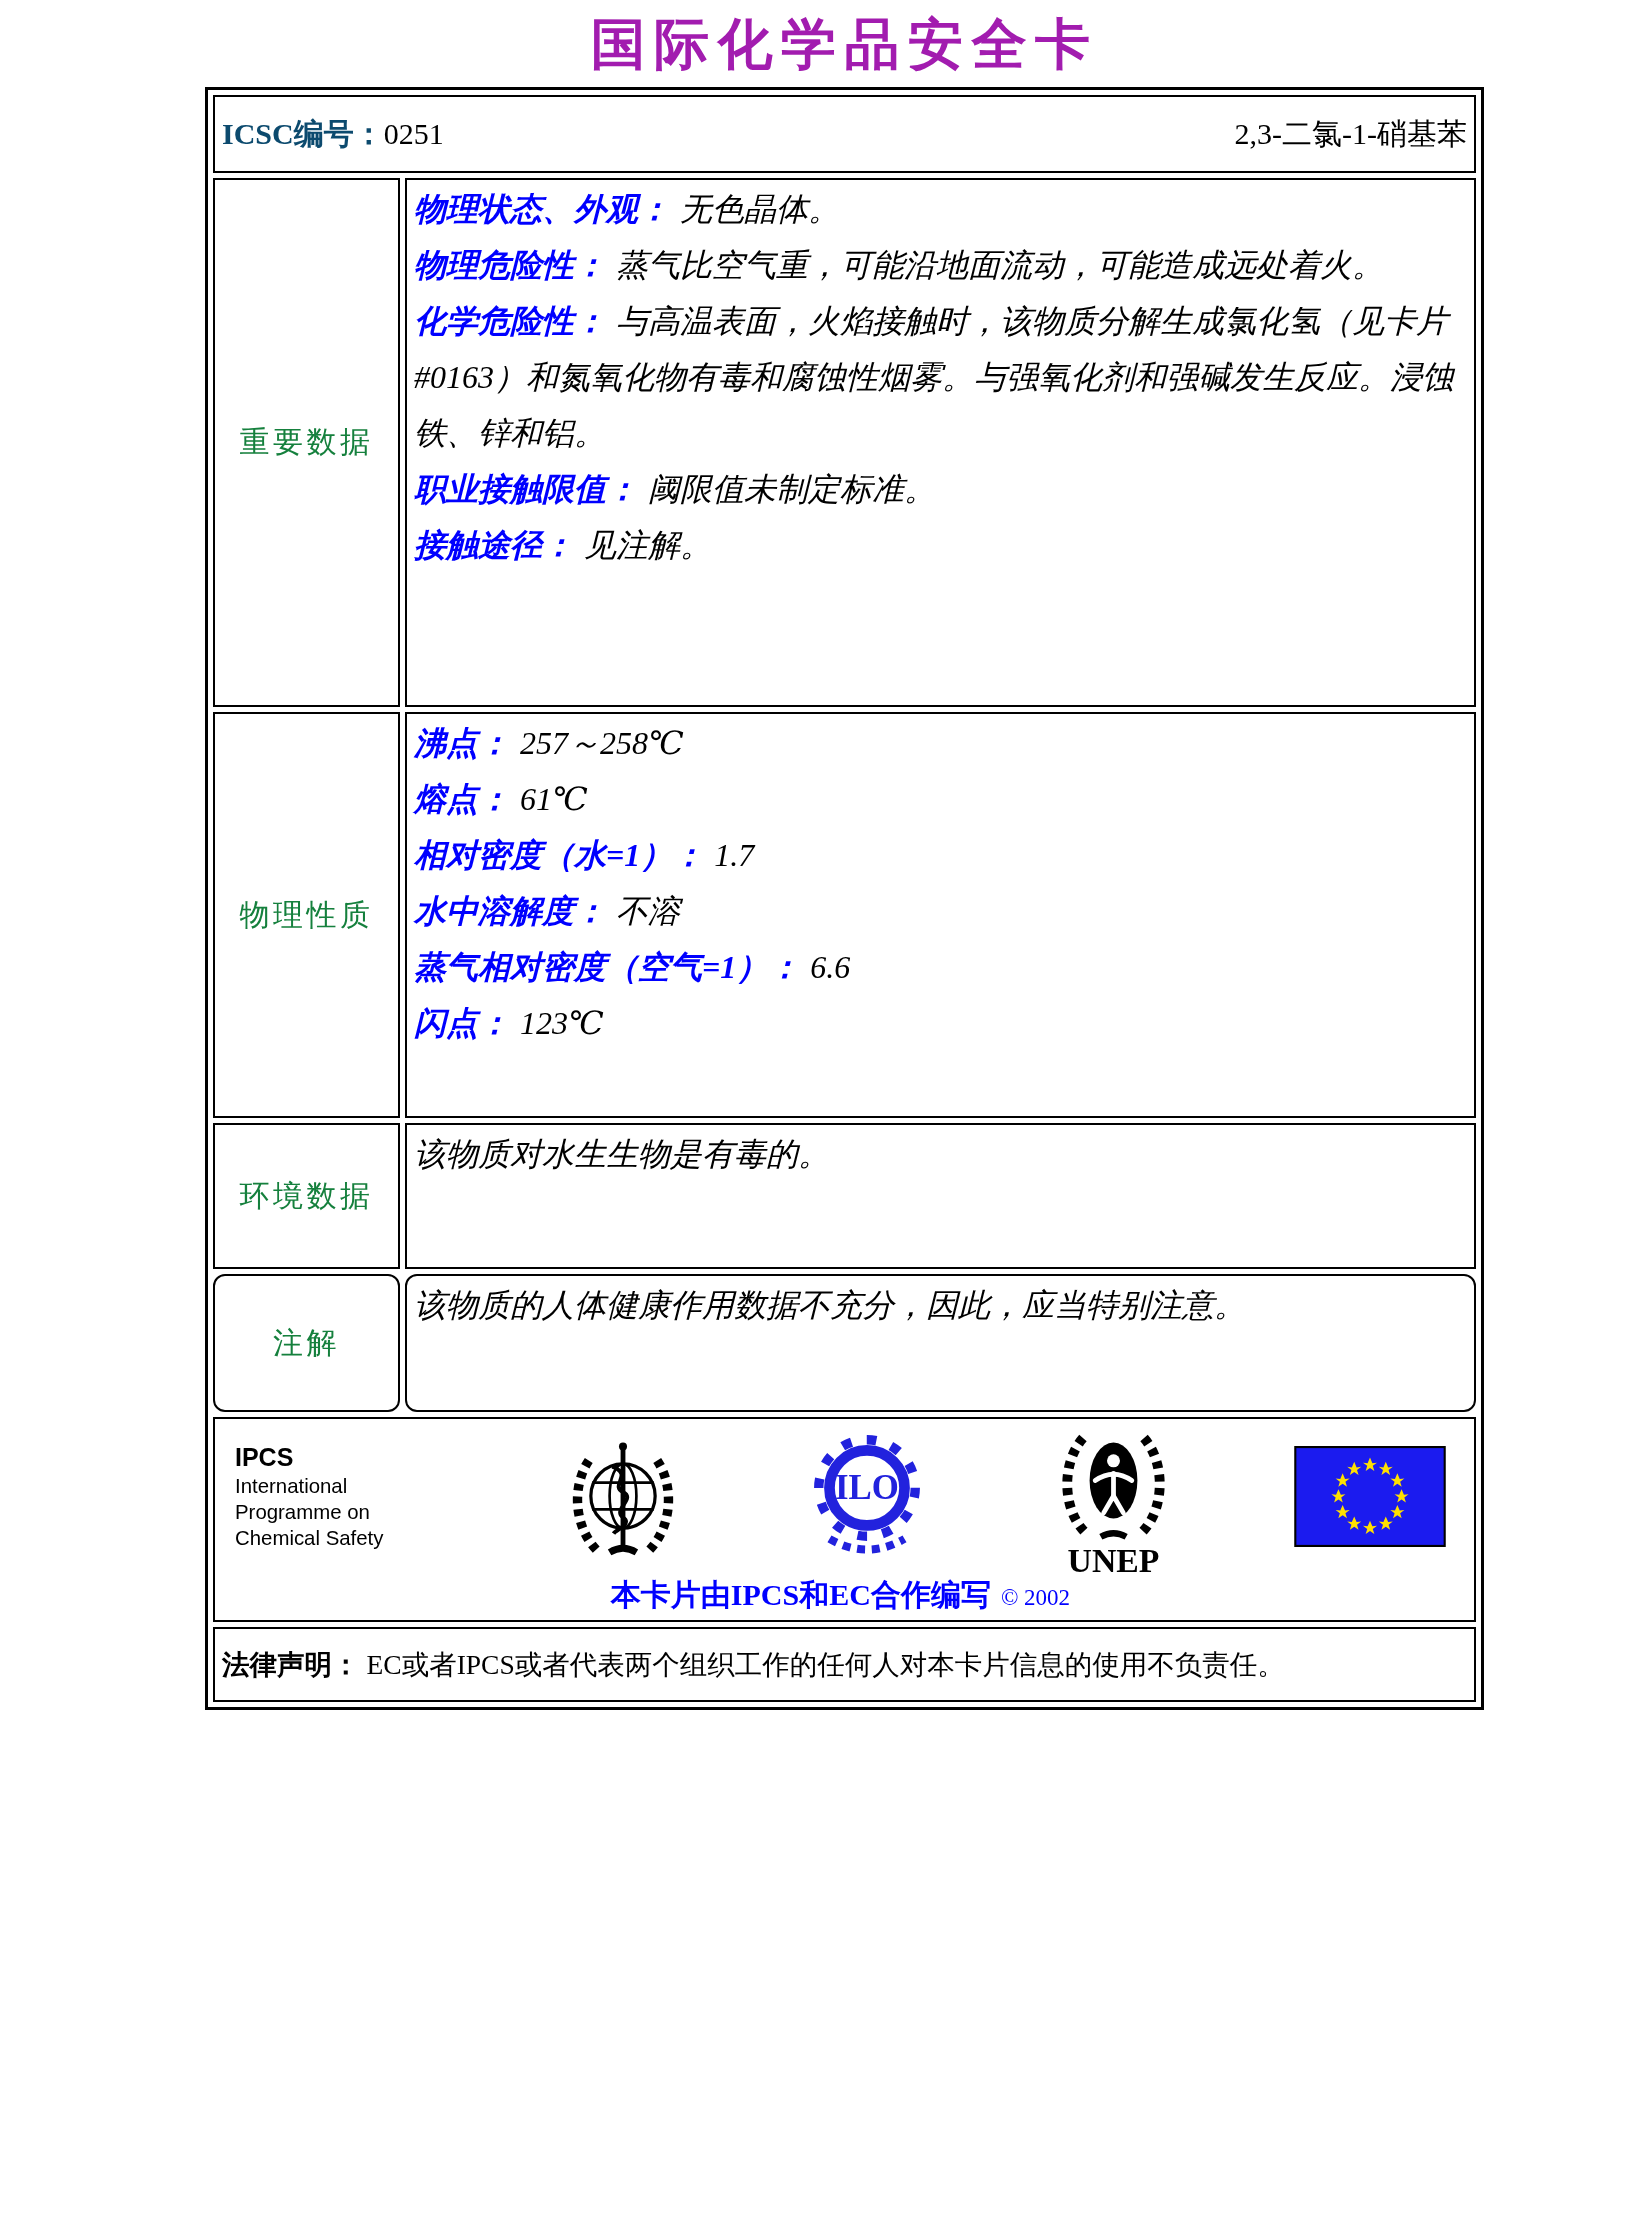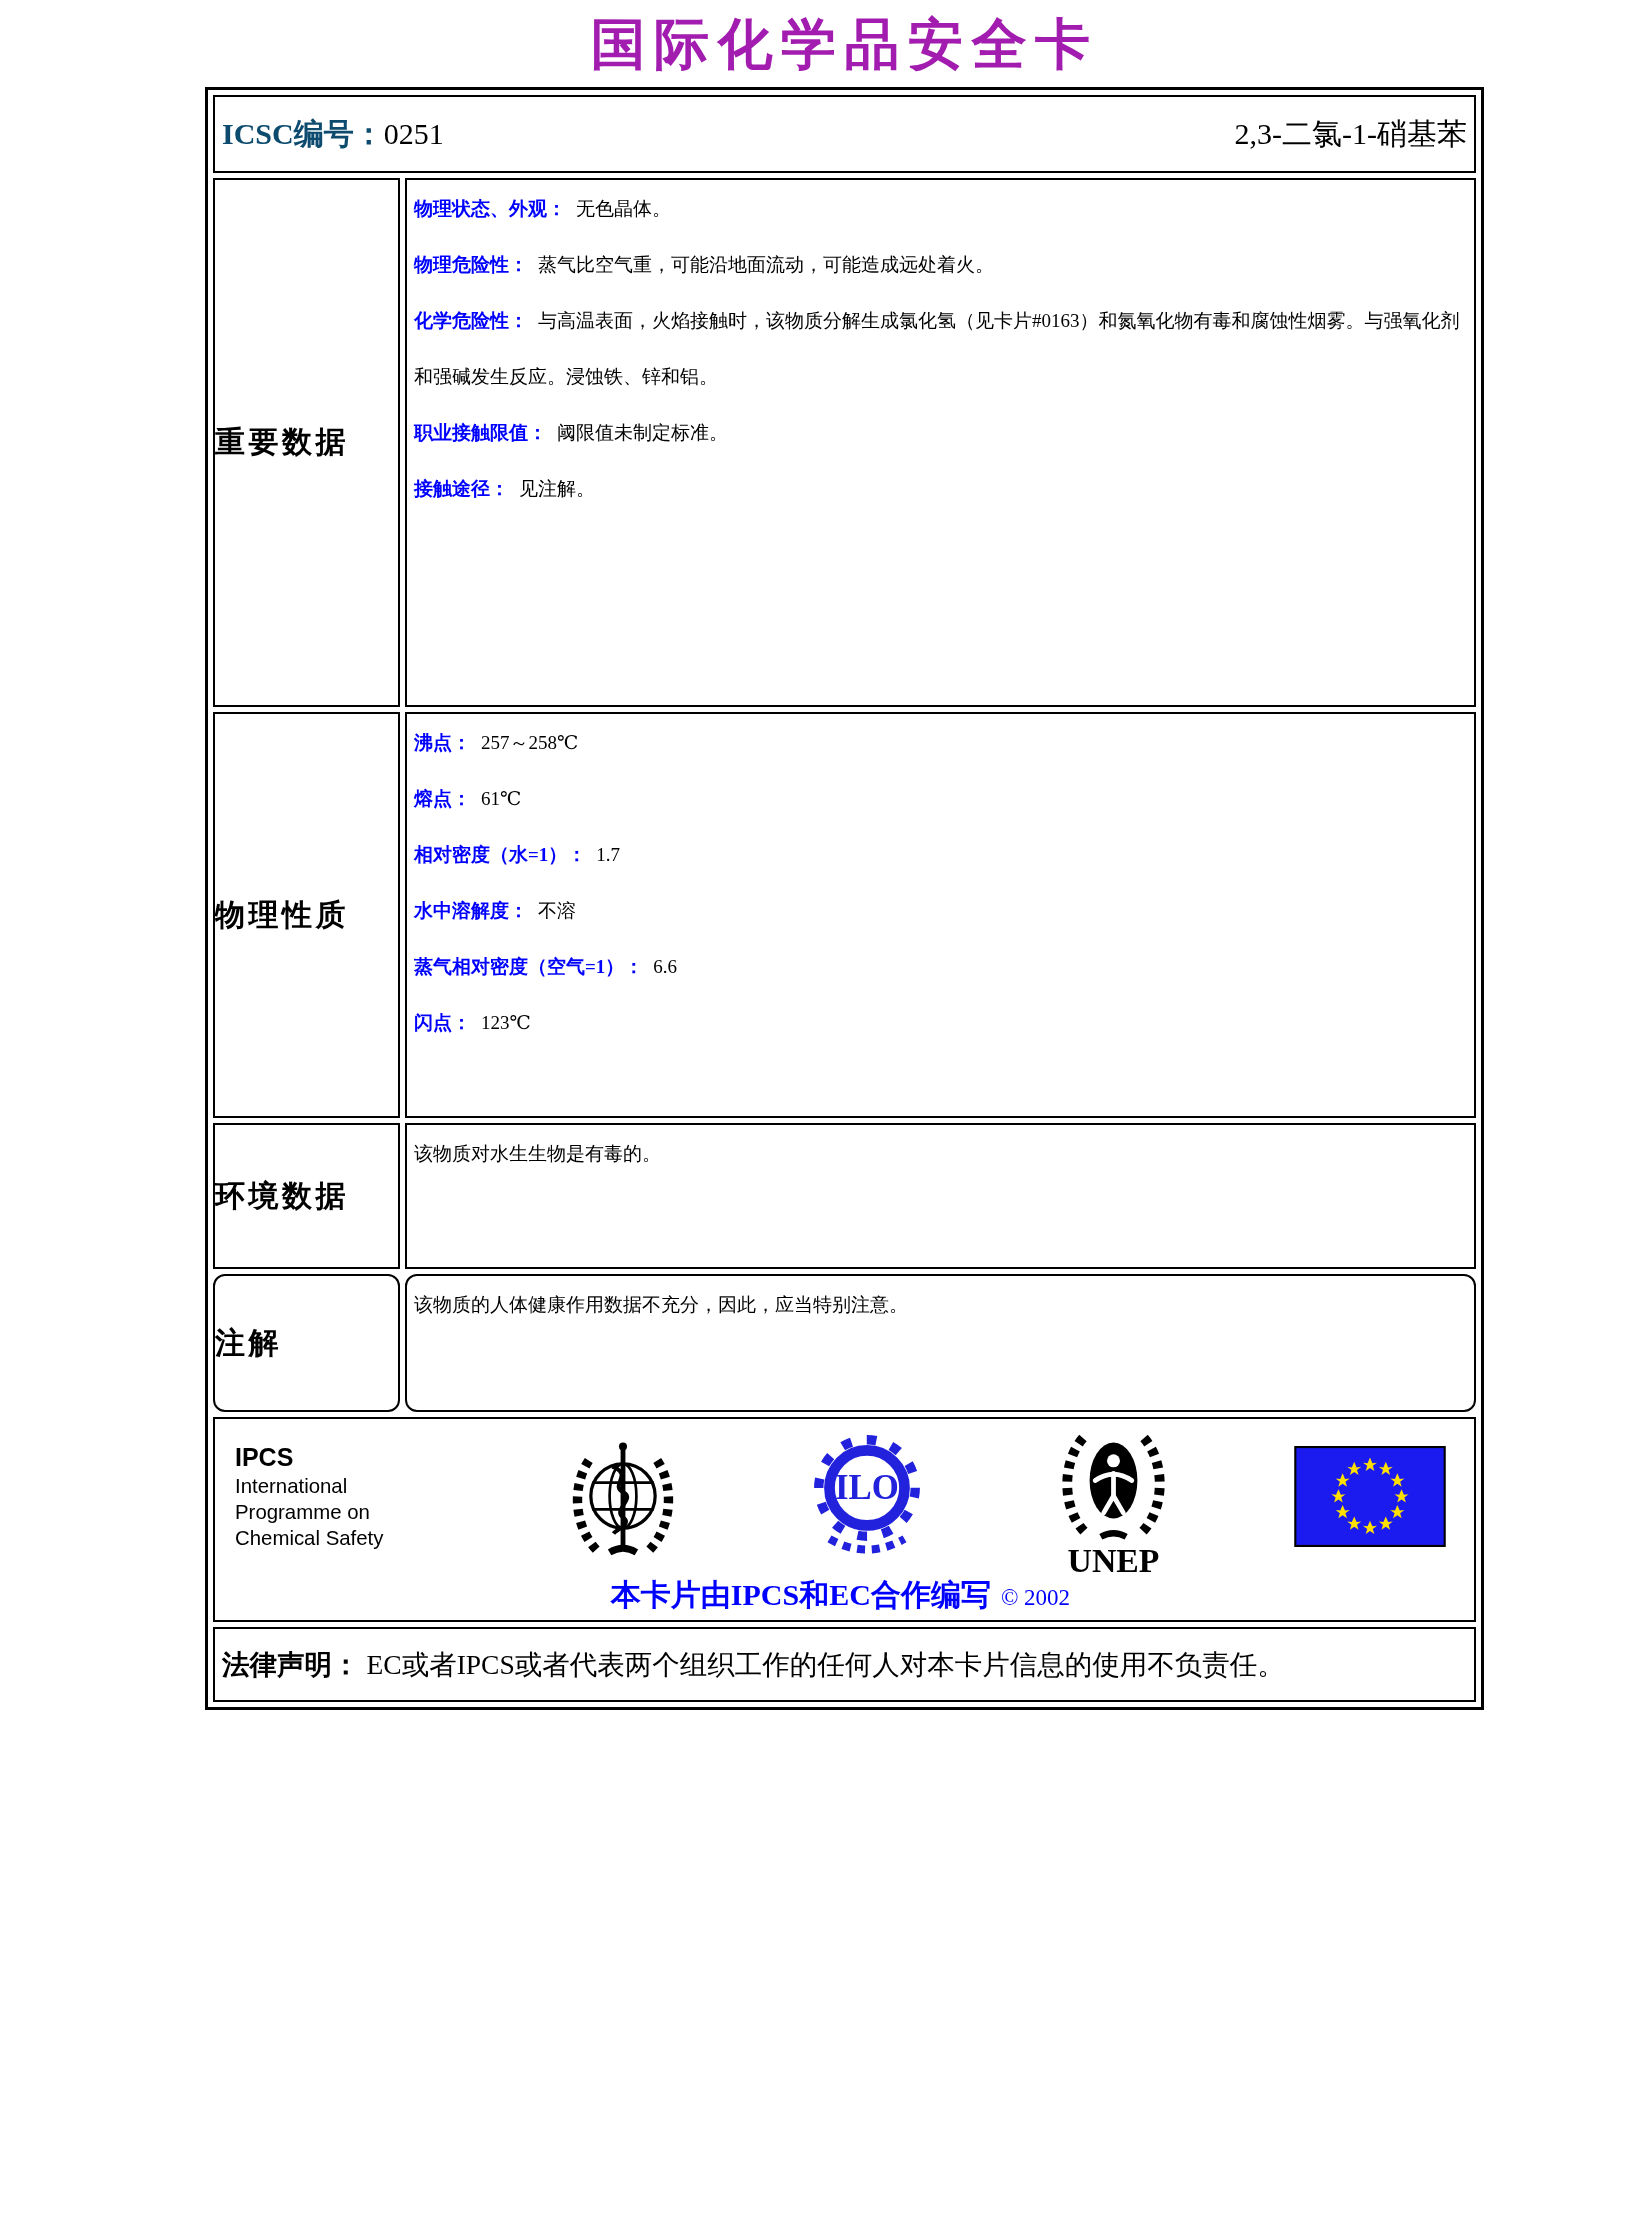--- a/index.html
+++ b/index.html
@@ -32,28 +32,28 @@
   td { border:2.1px solid #000; }
 
   col.c-label { width:187px; }
 
   td.header-cell { height:78px; vertical-align:middle; padding:0 7px; }
   .header-flex { display:flex; justify-content:space-between; align-items:center; font-size:30px; }
   .lbl-blue { color:#0c4a6e; font-weight:bold; }
   .chem { color:#000; font-size:30px; }
 
   td.label-cell {
-    vertical-align:middle; text-align:left;
-    color:#000000; font-weight:bold; font-size:30px;
+    vertical-align:middle; text-align:center;
+    color:#15803d; font-weight:normal; font-size:30px;
     letter-spacing:3.5px;
   }
   td.content-cell {
     vertical-align:top;
     padding:1.4px 8.5px 1.4px 7px;
-    font-size:19px; line-height:56px;
+    font-size:32px; line-height:56px;font-style:italic;
   }
   .entry-label { color:#0000ff; font-weight:bold; }
   .entry-text  { color:#000; margin-left:10px; }
   .entry-label:empty + .entry-text { margin-left:0; }
 
   tr.r-important td { height:529px; }
   tr.r-physical  td { height:406px; }
   tr.r-env       td { height:146px; }
   tr.r-notes     td { height:138px;border-radius:12px; }
   tr.r-addl      td { height:116px; }

